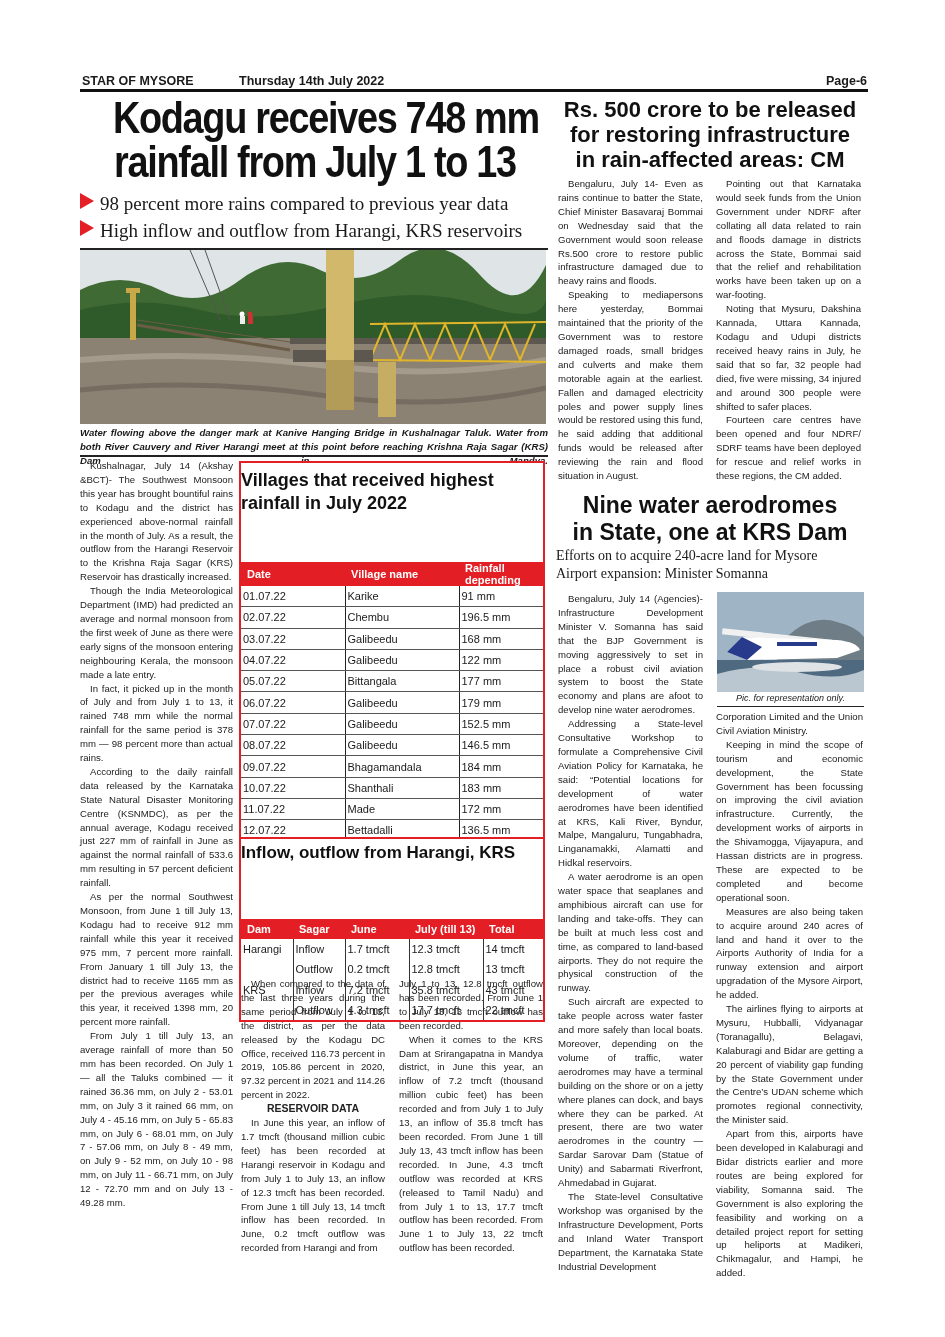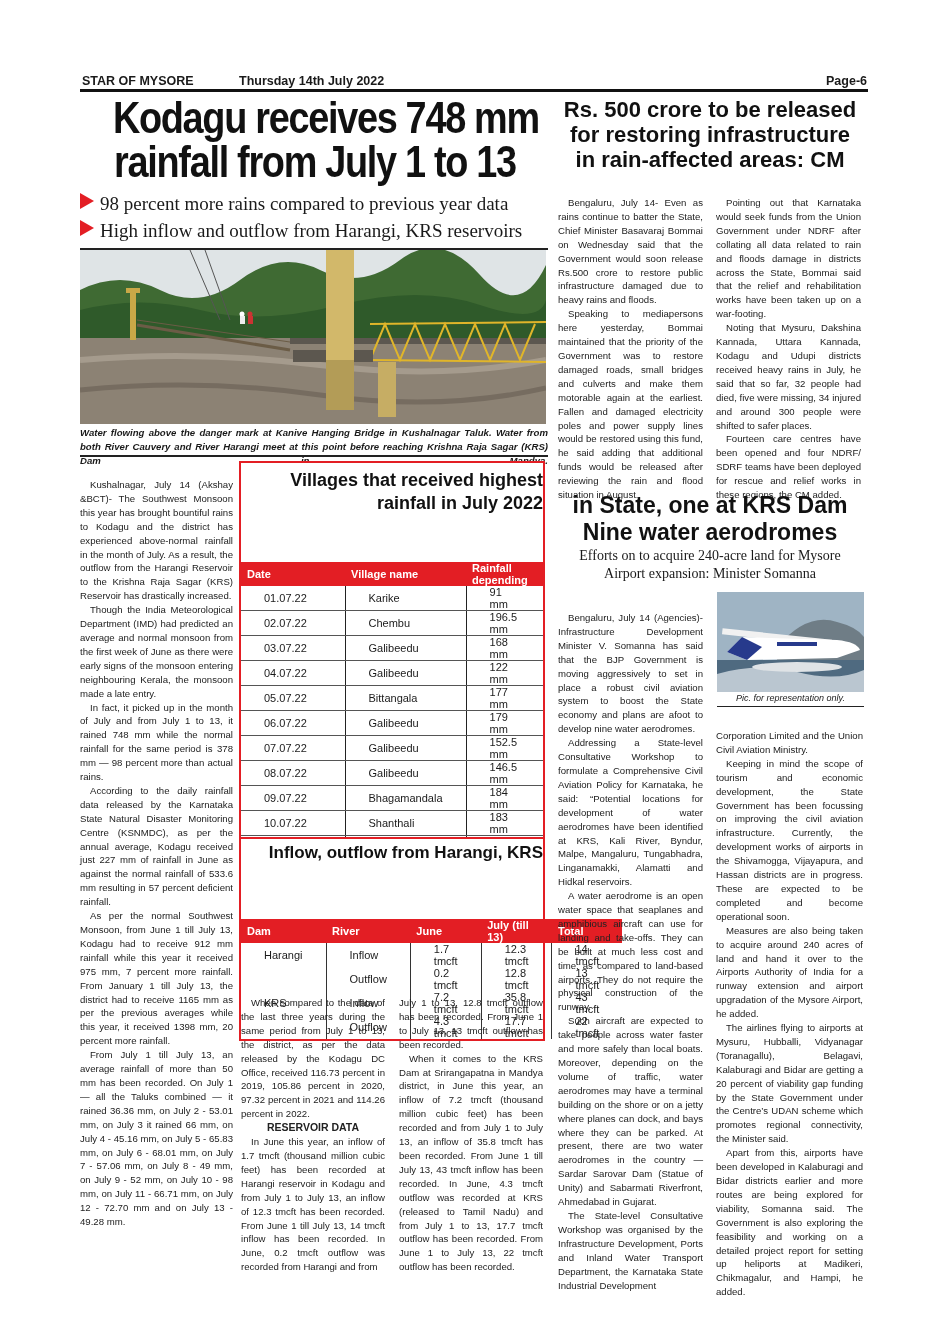--- a/index.html
+++ b/index.html
@@ -20,29 +20,29 @@
   .bullets .b { display: flex; align-items: flex-start; height: 27px; white-space: nowrap; }
   .tri { width: 0; height: 0; border-top: 8px solid transparent; border-bottom: 8px solid transparent;
          border-left: 14px solid #e31e24; margin-right: 6px; flex: none; }
   .rule-bul { left: 80px; top: 248px; width: 468px; height: 1.5px; background: #222; }
 
   .photo { left: 80px; top: 250px; width: 466px; height: 174px; overflow: hidden; background: #8a7f72; }
   .caption { left: 80px; top: 426px; width: 468px; font-size: 9.6px; font-weight: bold; font-style: italic;
              line-height: 14px; text-align: justify; text-align-last: justify; }
   .rule-cap { left: 80px; top: 455px; width: 468px; height: 1.5px; background: #222; }
 
-  .col { font-size: 9.6px; line-height: 13.9px; text-align: justify; color: #222; margin-top: 19px; }
+  .col { font-size: 9.6px; line-height: 13.9px; text-align: justify; color: #222; }
   .col p { margin: 0; text-indent: 10px; }
   .col .sub { text-align: center; font-weight: bold; font-size: 10.5px; text-indent: 0; }
 
   .red-box { border: 2px solid #e31e24; background: #fff; }
-  .box-title { text-align: right; font-weight: bold; color: #111; }
+  .box-title { text-align: left; font-weight: bold; color: #111; }
   table.data { border-collapse: collapse; width: 100%; font-size: 11px; margin-top: 41px; }
   table.data th { background: #e31e24; color: #fff; text-align: left; font-weight: bold; padding: 0 6px; height: 20px; }
-  table.data td { padding: 0 23px; height: 20.3px; }
+  table.data td { padding: 0 2px; height: 20.3px; }
   .t1 td { border-right: 1px solid #222; border-bottom: 1px solid #555; }
   .t1 td:last-child { border-right: none; }
   .t2 td { border-right: 1px solid #333; }
   .t2 td:last-child { border-right: none; }
   .src { background: #e31e24; color: #fff; font-weight: bold; font-size: 9.6px; text-align: center; height: 20px; line-height: 20px; }
 
   .rhead { text-align: center; font-weight: bold; color: #111; }
   .plane { left: 717px; top: 592px; width: 147px; height: 100px; overflow: hidden; background: #8aa4b8; }
   .pic-cap { left: 717px; top: 693px; width: 147px; text-align: center; font-style: italic; font-size: 9px; }
   .rule-pic { left: 717px; top: 706px; width: 147px; height: 1px; background: #222; }
@@ -194,21 +194,21 @@
   </table>
   <div class="src">Source: Karnataka State Natural Disaster Monitoring Centre</div>
 </div>
 
 <div class="abs red-box" style="left:239px; top:837px; width:302px;">
   <div class="box-title" style="font-size:17px; line-height:26px; padding:1px 0 12px;">Inflow, outflow from Harangi, KRS</div>
   <table class="data t2">
     <thead>
       <tr>
         <th style="width:40px">Dam</th>
-        <th style="width:40px">River</th>
+        <th style="width:40px">Sagar</th>
         <th style="width:52px">June</th>
         <th style="width:62px">July (till 13)</th>
         <th>Total</th>
       </tr>
     </thead>
     <tbody id="flow-body">
         <tr>
           <td>Harangi</td>
           <td>Inflow</td>
           <td>1.7 tmcft</td>
@@ -260,24 +260,24 @@
   <p>Bengaluru, July 14- Even as rains continue to batter the State, Chief Minister Basavaraj Bommai on Wednesday said that the Government would soon release Rs.500 crore to restore public infrastructure damaged due to heavy rains and floods.</p>
   <p>Speaking to mediapersons here yesterday, Bommai maintained that the priority of the Government was to restore damaged roads, small bridges and culverts and make them motorable again at the earliest. Fallen and damaged electricity poles and power supply lines would be restored using this fund, he said adding that additional funds would be released after reviewing the rain and flood situation in August.</p>
 </div>
 <div class="abs col" style="left:716px; top:177px; width:145px;">
   <p>Pointing out that Karnataka would seek funds from the Union Government under NDRF after collating all data related to rain and floods damage in districts across the State, Bommai said that the relief and rehabilitation works have been taken up on a war-footing.</p>
   <p>Noting that Mysuru, Dakshina Kannada, Uttara Kannada, Kodagu and Udupi districts received heavy rains in July, he said that so far, 32 people had died, five were missing, 34 injured and around 300 people were shifted to safer places.</p>
   <p>Fourteen care centres have been opened and four NDRF/ SDRF teams have been deployed for rescue and relief works in these regions, the CM added.</p>
 </div>
 
 <div class="abs rhead" style="left:556px; top:492px; width:308px; font-size:23px; line-height:27px;">
+  <div>Nine water aerodromes</div>
   <div>in State, one at KRS Dam</div>
-  <div>Nine water aerodromes</div>
-</div>
-<div class="abs" style="left:556px; top:547px; width:308px; text-align:center; font-family:'Liberation Serif', serif; font-size:14px; line-height:18px;">
+</div>
+<div class="abs" style="left:556px; top:547px; width:308px; font-family:'Liberation Serif', serif; font-size:14px; line-height:18px;">
   <div>Efforts on to acquire 240-acre land for Mysore</div>
   <div>Airport expansion: Minister Somanna</div>
 </div>
 
 <div class="abs plane">
   <svg width="147" height="100" viewBox="0 0 147 100">
     <rect width="147" height="100" fill="#9fb4c4"></rect>
     <path d="M60 55 Q90 20 120 30 Q140 35 147 45 L147 70 L60 70 Z" fill="#6f7d86"></path>
     <rect y="68" width="147" height="32" fill="#4f6a80"></rect>
     <path d="M0 82 Q40 70 80 80 T147 78 L147 100 L0 100 Z" fill="#e8eef2" opacity="0.7"></path>

